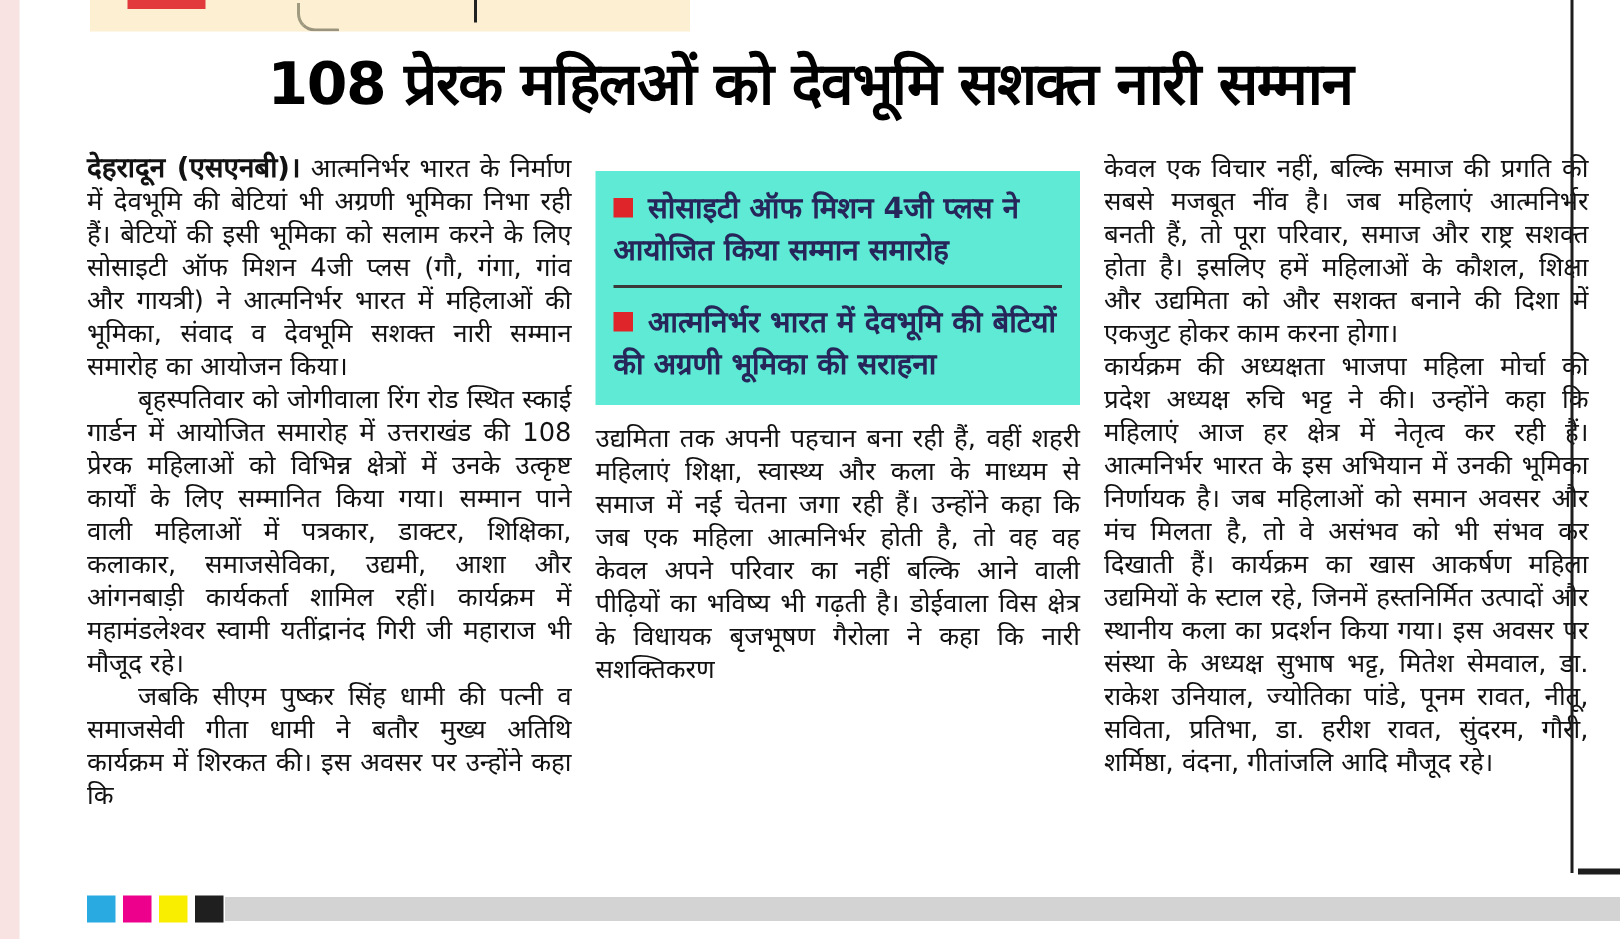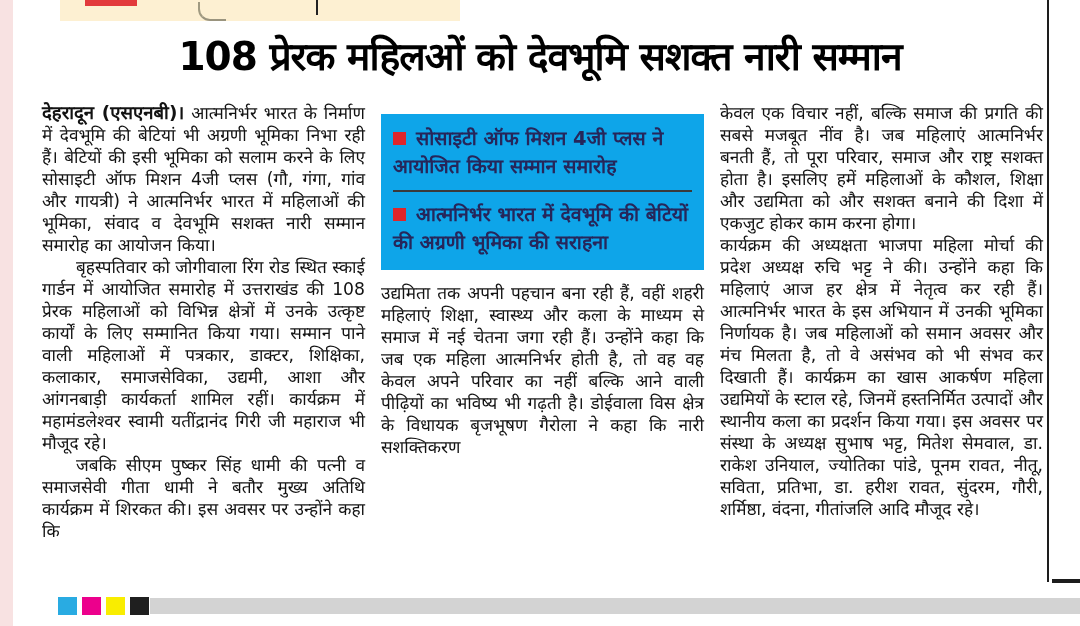--- a/index.html
+++ b/index.html
@@ -12,21 +12,21 @@
   .top-strip{position:absolute;left:60px;top:0;width:400px;height:21px;}
   .top-red-fragment{position:absolute;left:85px;top:0;width:52px;height:6px;}
   .top-glyph-fragment{position:absolute;left:198px;top:2px;width:26px;height:17px;
     border-bottom:2px solid #4a4a3a;border-left:2px solid #55553f;border-radius:0 0 0 12px;opacity:.55;}
   .top-line-fragment{position:absolute;left:316px;top:0;width:2px;height:15px;background:#222;}
   .headline{
     position:absolute;left:45px;top:22px;width:990px;height:72px;
     text-align:center;font-weight:bold;font-size:39px;line-height:70px;
     color:#000;letter-spacing:-1px;white-space:nowrap;
   }
-  .columns{position:absolute;left:42px;top:102px;width:1001px;display:flex;gap:16px;}
+  .columns{position:absolute;left:58px;top:102px;width:1001px;display:flex;gap:16px;}
   .col{width:323px;font-size:17.2px;line-height:22px;text-align:justify;color:#121212;}
   .col p{margin:0;}
   .col p.indent{text-indent:34px;}
   .dateline{font-weight:bold;font-size:18.5px;}
   .highlight-box{
     margin:12px 0 12px 0;padding:11px 12px 13px 12px;
     font-weight:bold;font-size:19.5px;line-height:28px;text-align:left;
     color:#26265a;
   }
   .box-item{display:block;}
@@ -51,21 +51,21 @@
 
 <div class="columns">
 
   <div class="col">
     <p><span class="dateline">देहरादून (एसएनबी)।</span> <span>आत्मनिर्भर भारत के निर्माण में देवभूमि की बेटियां भी अग्रणी भूमिका निभा रही हैं। बेटियों की इसी भूमिका को सलाम करने के लिए सोसाइटी ऑफ मिशन 4जी प्लस (गौ, गंगा, गांव और गायत्री) ने आत्मनिर्भर भारत में महिलाओं की भूमिका, संवाद व देवभूमि सशक्त नारी सम्मान समारोह का आयोजन किया।</span></p>
     <p class="indent">बृहस्पतिवार को जोगीवाला रिंग रोड स्थित स्काई गार्डन में आयोजित समारोह में उत्तराखंड की 108 प्रेरक महिलाओं को विभिन्न क्षेत्रों में उनके उत्कृष्ट कार्यों के लिए सम्मानित किया गया। सम्मान पाने वाली महिलाओं में पत्रकार, डाक्टर, शिक्षिका, कलाकार, समाजसेविका, उद्यमी, आशा और आंगनबाड़ी कार्यकर्ता शामिल रहीं। कार्यक्रम में महामंडलेश्वर स्वामी यतींद्रानंद गिरी जी महाराज भी मौजूद रहे।</p>
     <p class="indent">जबकि सीएम पुष्कर सिंह धामी की पत्नी व समाजसेवी गीता धामी ने बतौर मुख्य अतिथि कार्यक्रम में शिरकत की। इस अवसर पर उन्होंने कहा कि</p>
   </div>
 
   <div class="col">
-    <div class="highlight-box" style="background: #0ea5e9;">
+    <div class="highlight-box" style="background: #5eead4;">
       <span class="box-item first"><span class="bullet-square" style="background: rgb(224, 37, 42);"></span><span>सोसाइटी ऑफ मिशन 4जी प्लस ने आयोजित किया सम्मान समारोह</span></span>
       <span class="box-item"><span class="bullet-square" style="background: rgb(224, 37, 42);"></span><span>आत्मनिर्भर भारत में देवभूमि की बेटियों की अग्रणी भूमिका की सराहना</span></span>
     </div>
     <p>उद्यमिता तक अपनी पहचान बना रही हैं, वहीं शहरी महिलाएं शिक्षा, स्वास्थ्य और कला के माध्यम से समाज में नई चेतना जगा रही हैं। उन्होंने कहा कि जब एक महिला आत्मनिर्भर होती है, तो वह वह केवल अपने परिवार का नहीं बल्कि आने वाली पीढ़ियों का भविष्य भी गढ़ती है। डोईवाला विस क्षेत्र के विधायक बृजभूषण गैरोला ने कहा कि नारी सशक्तिकरण</p>
   </div>
 
   <div class="col">
     <p>केवल एक विचार नहीं, बल्कि समाज की प्रगति की सबसे मजबूत नींव है। जब महिलाएं आत्मनिर्भर बनती हैं, तो पूरा परिवार, समाज और राष्ट्र सशक्त होता है। इसलिए हमें महिलाओं के कौशल, शिक्षा और उद्यमिता को और सशक्त बनाने की दिशा में एकजुट होकर काम करना होगा।</p>
     <p>कार्यक्रम की अध्यक्षता भाजपा महिला मोर्चा की प्रदेश अध्यक्ष रुचि भट्ट ने की। उन्होंने कहा कि महिलाएं आज हर क्षेत्र में नेतृत्व कर रही हैं। आत्मनिर्भर भारत के इस अभियान में उनकी भूमिका निर्णायक है। जब महिलाओं को समान अवसर और मंच मिलता है, तो वे असंभव को भी संभव कर दिखाती हैं। कार्यक्रम का खास आकर्षण महिला उद्यमियों के स्टाल रहे, जिनमें हस्तनिर्मित उत्पादों और स्थानीय कला का प्रदर्शन किया गया। इस अवसर पर संस्था के अध्यक्ष सुभाष भट्ट, मितेश सेमवाल, डा. राकेश उनियाल, ज्योतिका पांडे, पूनम रावत, नीतू, सविता, प्रतिभा, डा. हरीश रावत, सुंदरम, गौरी, शर्मिष्ठा, वंदना, गीतांजलि आदि मौजूद रहे।</p>
   </div>

